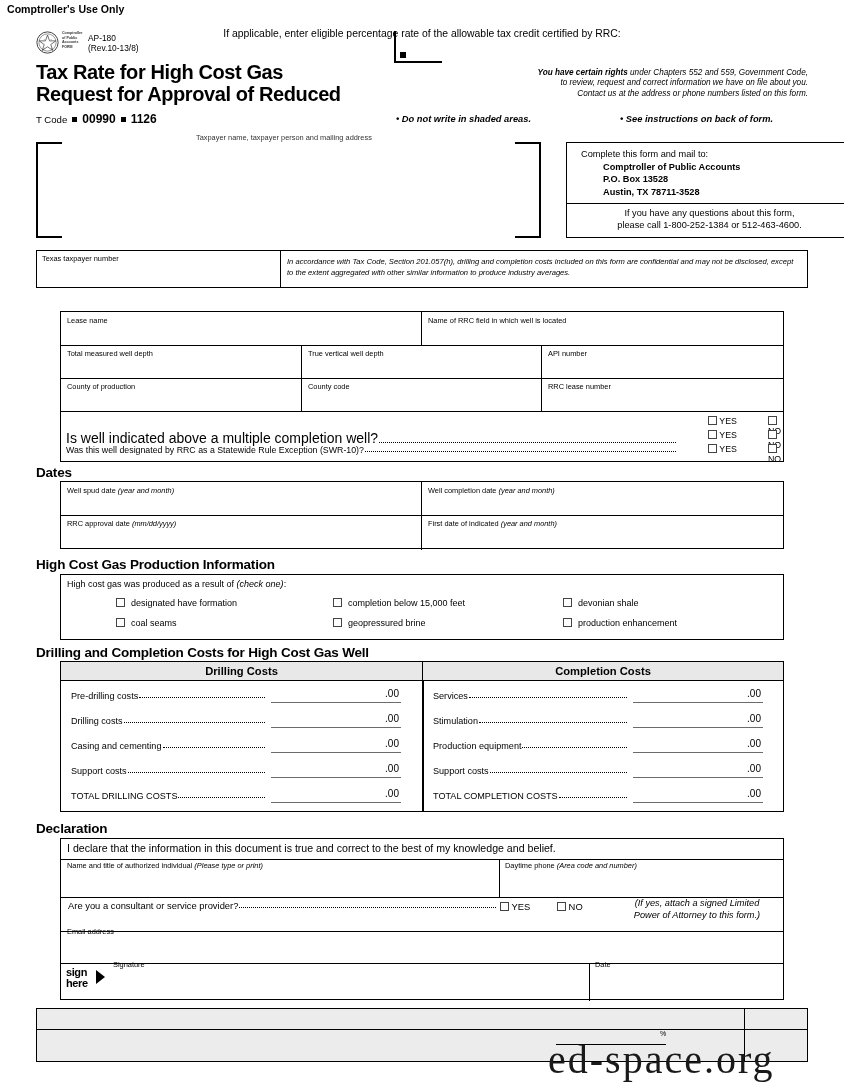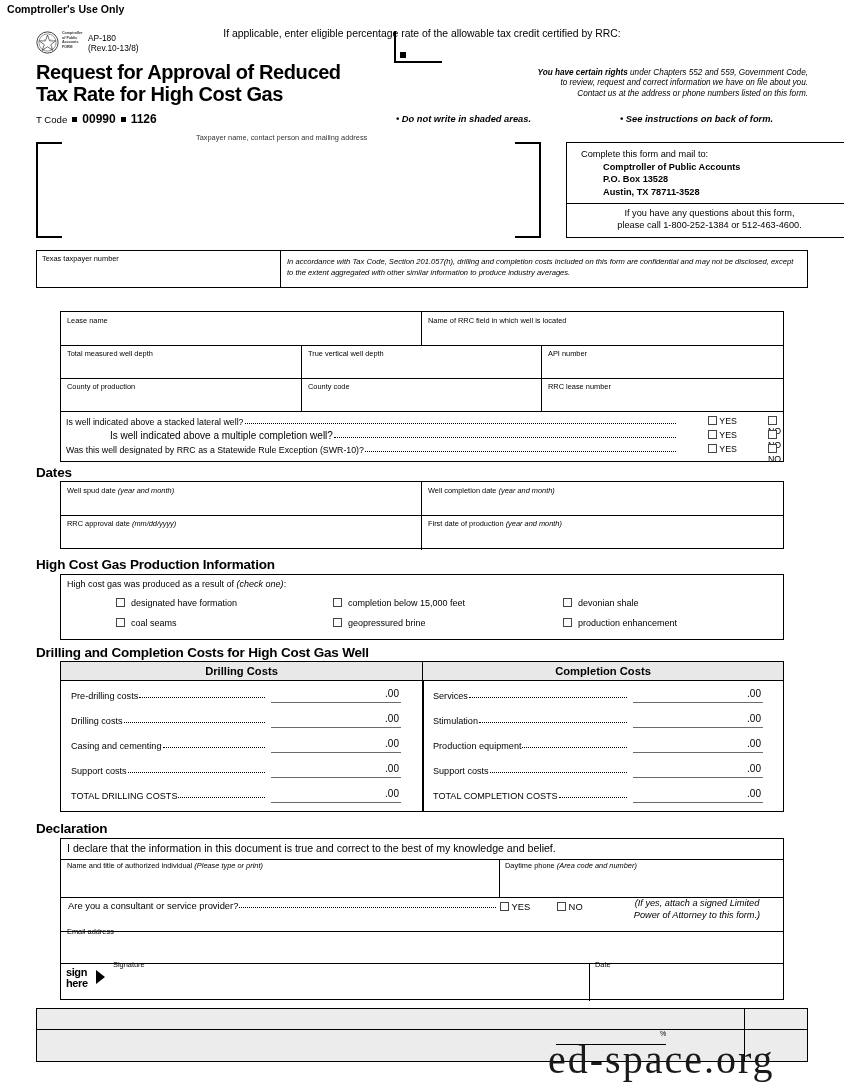--- a/index.html
+++ b/index.html
@@ -138,22 +138,22 @@
 
   <div class="seal-txt">Comptroller</div>
   <div class="seal-txt" style="top:35.5px">of Public</div>
   <div class="seal-txt" style="top:40px">Accounts</div>
   <div class="seal-txt" style="top:44.5px">FORM</div>
 
   <div id="apno">AP-180</div>
   <div id="aprev">(Rev.10-13/8)</div>
 
   <div id="maintitle">
+    <div>Tax Rate for High Cost Gas</div>
     <div>Request for Approval of Reduced</div>
-    <div>Tax Rate for High Cost Gas</div>
   </div>
 
   <div id="tcode">
     <span>T Code</span><span class="sq"></span><span class="num">00990</span><span class="sq"></span><span class="num">1126</span>
   </div>
 
   <div id="cornermark">
     <div class="v"></div>
       <div class="h"></div>
       <div class="sq"></div>
@@ -161,21 +161,21 @@
 
   <div id="rights">
     <span class="bold">You have certain rights</span><span> under Chapters 552 and 559, Government Code,</span><br>
     <span>to review, request and correct information we have on file about you.</span><br>
     <span>Contact us at the address or phone numbers listed on this form.</span>
   </div>
 
   <div id="donotwrite">•  Do not write in shaded areas.</div>
   <div id="seeinstr">•  See instructions on back of form.</div>
 
-  <div id="tplabel">Taxpayer name, contact person and mailing address</div>
+  <div id="tplabel">Taxpayer name, taxpayer person and mailing address</div>
   <div id="tpbox">
     <div class="c" style="left:0;top:0;width:26px;height:1.6px;"></div>
     <div class="c" style="left:0;top:0;width:1.6px;height:96px;"></div>
     <div class="c" style="left:0;top:94.4px;width:26px;height:1.6px;"></div>
     <div class="c" style="left:479px;top:0;width:26px;height:1.6px;"></div>
     <div class="c" style="left:503.4px;top:0;width:1.6px;height:96px;"></div>
     <div class="c" style="left:479px;top:94.4px;width:26px;height:1.6px;"></div>
   </div>
 
   <div id="mailbox">
@@ -213,29 +213,25 @@
   <div class="cell-lab" style="left:67px;top:316px;">Lease name</div>
   <div class="cell-lab" style="left:428px;top:316px;">Name of RRC field in which well is located</div>
   <div class="cell-lab" style="left:67px;top:349px;">Total measured well depth</div>
   <div class="cell-lab" style="left:308px;top:349px;">True vertical well depth</div>
   <div class="cell-lab" style="left:548px;top:349px;">API number</div>
   <div class="cell-lab" style="left:67px;top:382px;">County of production</div>
   <div class="cell-lab" style="left:308px;top:382px;">County code</div>
   <div class="cell-lab" style="left:548px;top:382px;">RRC lease number</div>
 
   <div class="abs" style="left:60px;top:412px;width:724px;height:48px;">
-    <div class="row" style="position:absolute;left:6px;top:4px;width:612px;">
-      <span class="t" style="font-size:8.8px;">Is well indicated above a stacked lateral well?</span>
-      <span class="leader"></span>
-    </div>
     <div class="ynyes" style="top:4px;"><span class="cb"></span> <span>YES</span></div>
     <div class="ynno" style="top:4px;"><span class="cb"></span> <span>NO</span></div>
 
     <div class="row" style="position:absolute;left:6px;top:18px;width:612px;">
-      <span class="t" style="font-size:10px;margin-left:44px;">Is well indicated above a multiple completion well?</span>
+      <span class="t" style="font-size:14px;">Is well indicated above a multiple completion well?</span>
       <span class="leader"></span>
     </div>
     <div class="ynyes" style="top:18px;"><span class="cb"></span> <span>YES</span></div>
     <div class="ynno" style="top:18px;"><span class="cb"></span> <span>NO</span></div>
 
     <div class="row" style="position:absolute;left:6px;top:32px;width:612px;">
       <span class="t" style="font-size:8.8px;">Was this well designated by RRC as a Statewide Rule Exception (SWR-10)?</span>
       <span class="leader"></span>
     </div>
     <div class="ynyes" style="top:32px;"><span class="cb"></span> <span>YES</span></div>
@@ -244,21 +240,21 @@
 
   <div class="sectiontitle abs" style="left:36px;top:465px;">Dates</div>
 
   <div class="gridbox" style="left:60px;top:481px;width:724px;height:68px;">
     <div class="gl" style="left:0;top:33px;width:100%;height:1.4px;"></div>
     <div class="gl" style="left:360px;top:0;width:1.4px;height:68px;"></div>
   </div>
   <div class="cell-lab" style="left:67px;top:486px;"><span>Well spud date </span><span class="ital">(year and month)</span></div>
   <div class="cell-lab" style="left:428px;top:486px;"><span>Well completion date </span><span class="ital">(year and month)</span></div>
   <div class="cell-lab" style="left:67px;top:519px;"><span>RRC approval date </span><span class="ital">(mm/dd/yyyy)</span></div>
-  <div class="cell-lab" style="left:428px;top:519px;"><span>First date of production </span><span class="ital">(year and month)</span></div>
+  <div class="cell-lab" style="left:428px;top:519px;"><span>First date of indicated </span><span class="ital">(year and month)</span></div>
 
   <div class="sectiontitle abs" style="left:36px;top:557px;">High Cost Gas Production Information</div>
 
   <div class="gridbox" style="left:60px;top:574px;width:724px;height:66px;"></div>
   <div class="abs" style="left:67px;top:579px;font-size:9px;"><span>High cost gas was produced as a result of </span><span class="ital">(check one)</span><span>:</span></div>
 
   <div class="prodopt" style="left:116px;top:598px;"><span class="cb"></span><span>designated have formation</span></div>
   <div class="prodopt" style="left:333px;top:598px;"><span class="cb"></span><span>completion below 15,000 feet</span></div>
   <div class="prodopt" style="left:563px;top:598px;"><span class="cb"></span><span>devonian shale</span></div>
   <div class="prodopt" style="left:116px;top:618px;"><span class="cb"></span><span>coal seams</span></div>

